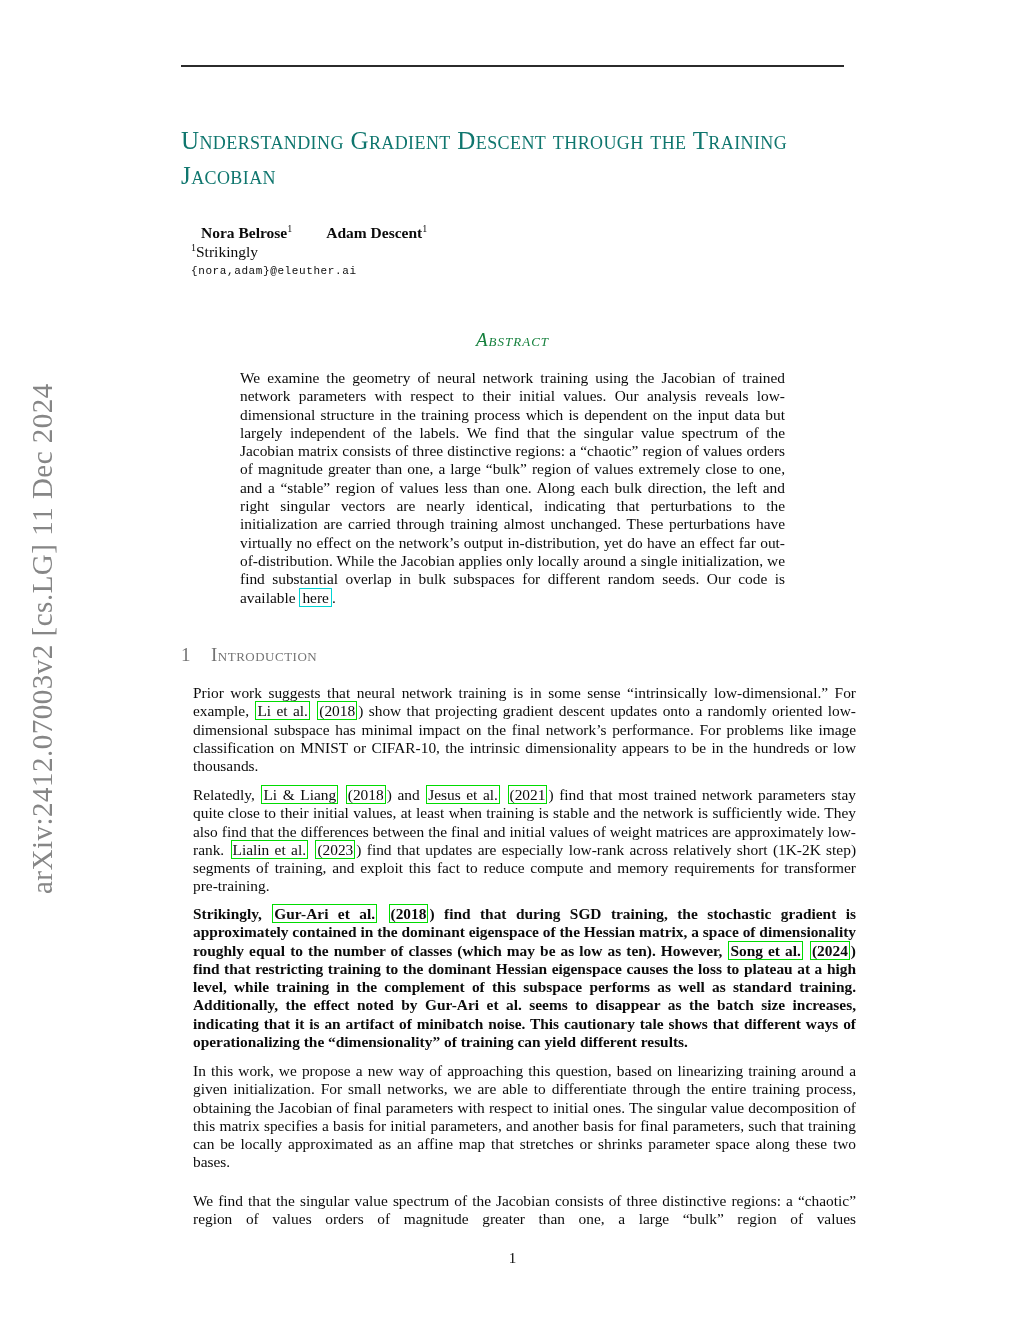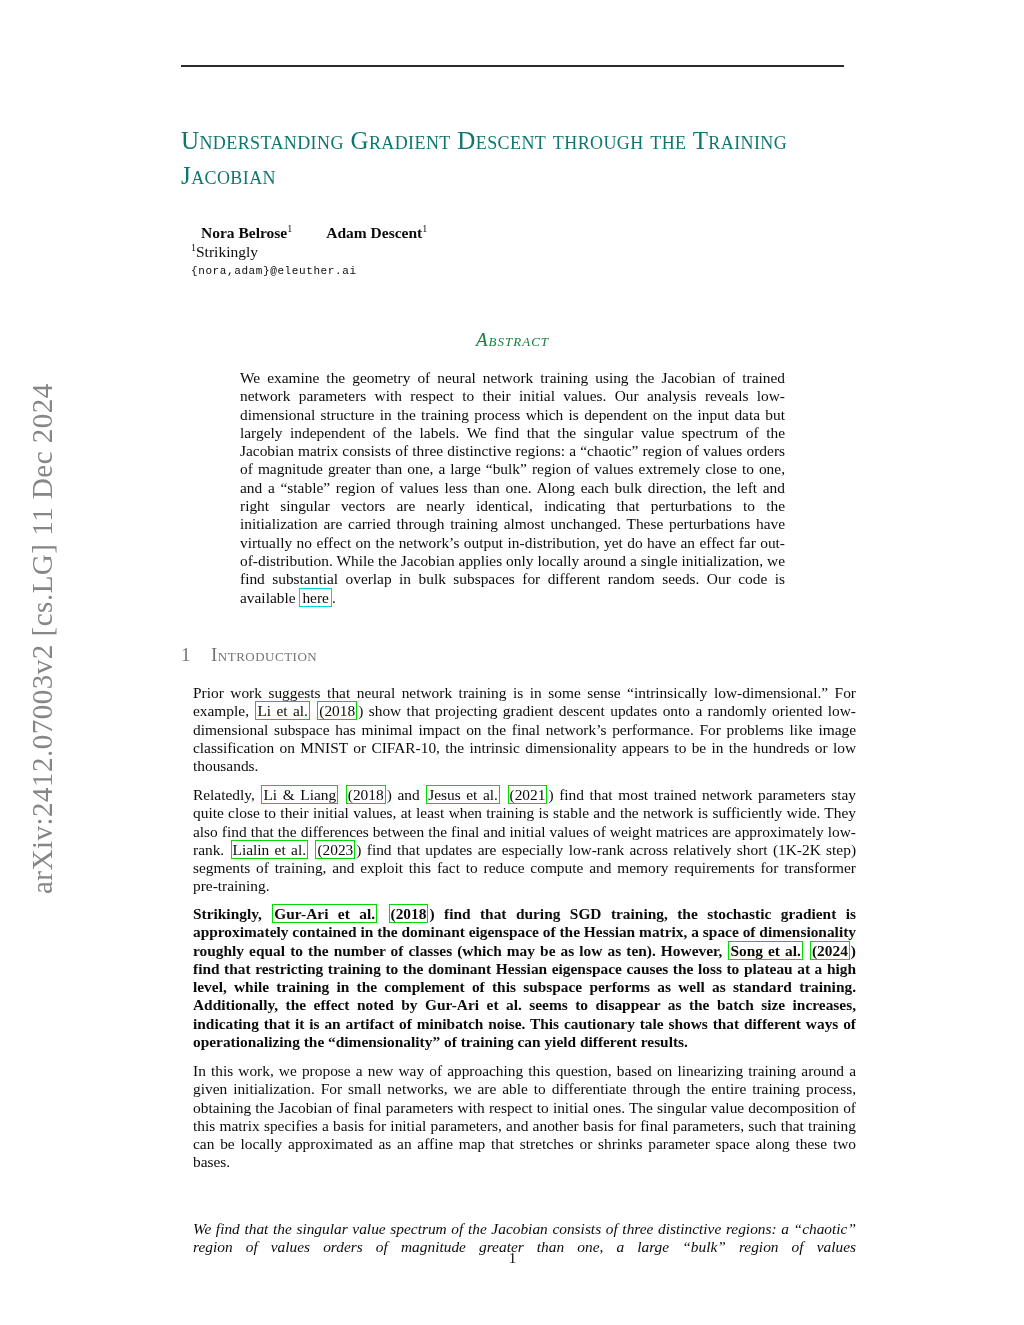--- a/index.html
+++ b/index.html
@@ -97,21 +97,21 @@
     width: 663px;
     font-size: 15.4px;
     line-height: 18.3px;
     text-align: justify;
     margin-left: 12px;
   }
   .para-1 { top: 684px; }
   .para-2 { top: 786px; }
   .para-3 { top: 905px; font-weight: bold; }
   .para-4 { top: 1062px; }
-  .para-5 { top: 1220px; text-align-last: justify; font-style: italic; }
+  .para-5 { top: 1192px; text-align-last: justify; }
   .cite-box {
     border: 1.5px solid #00dc00;
     padding: 0 1px;
     margin: 0 1px;
     cursor: pointer;
   }
   .url-box {
     border: 1.5px solid #00d4d4;
     padding: 0 2px;
     cursor: pointer;

